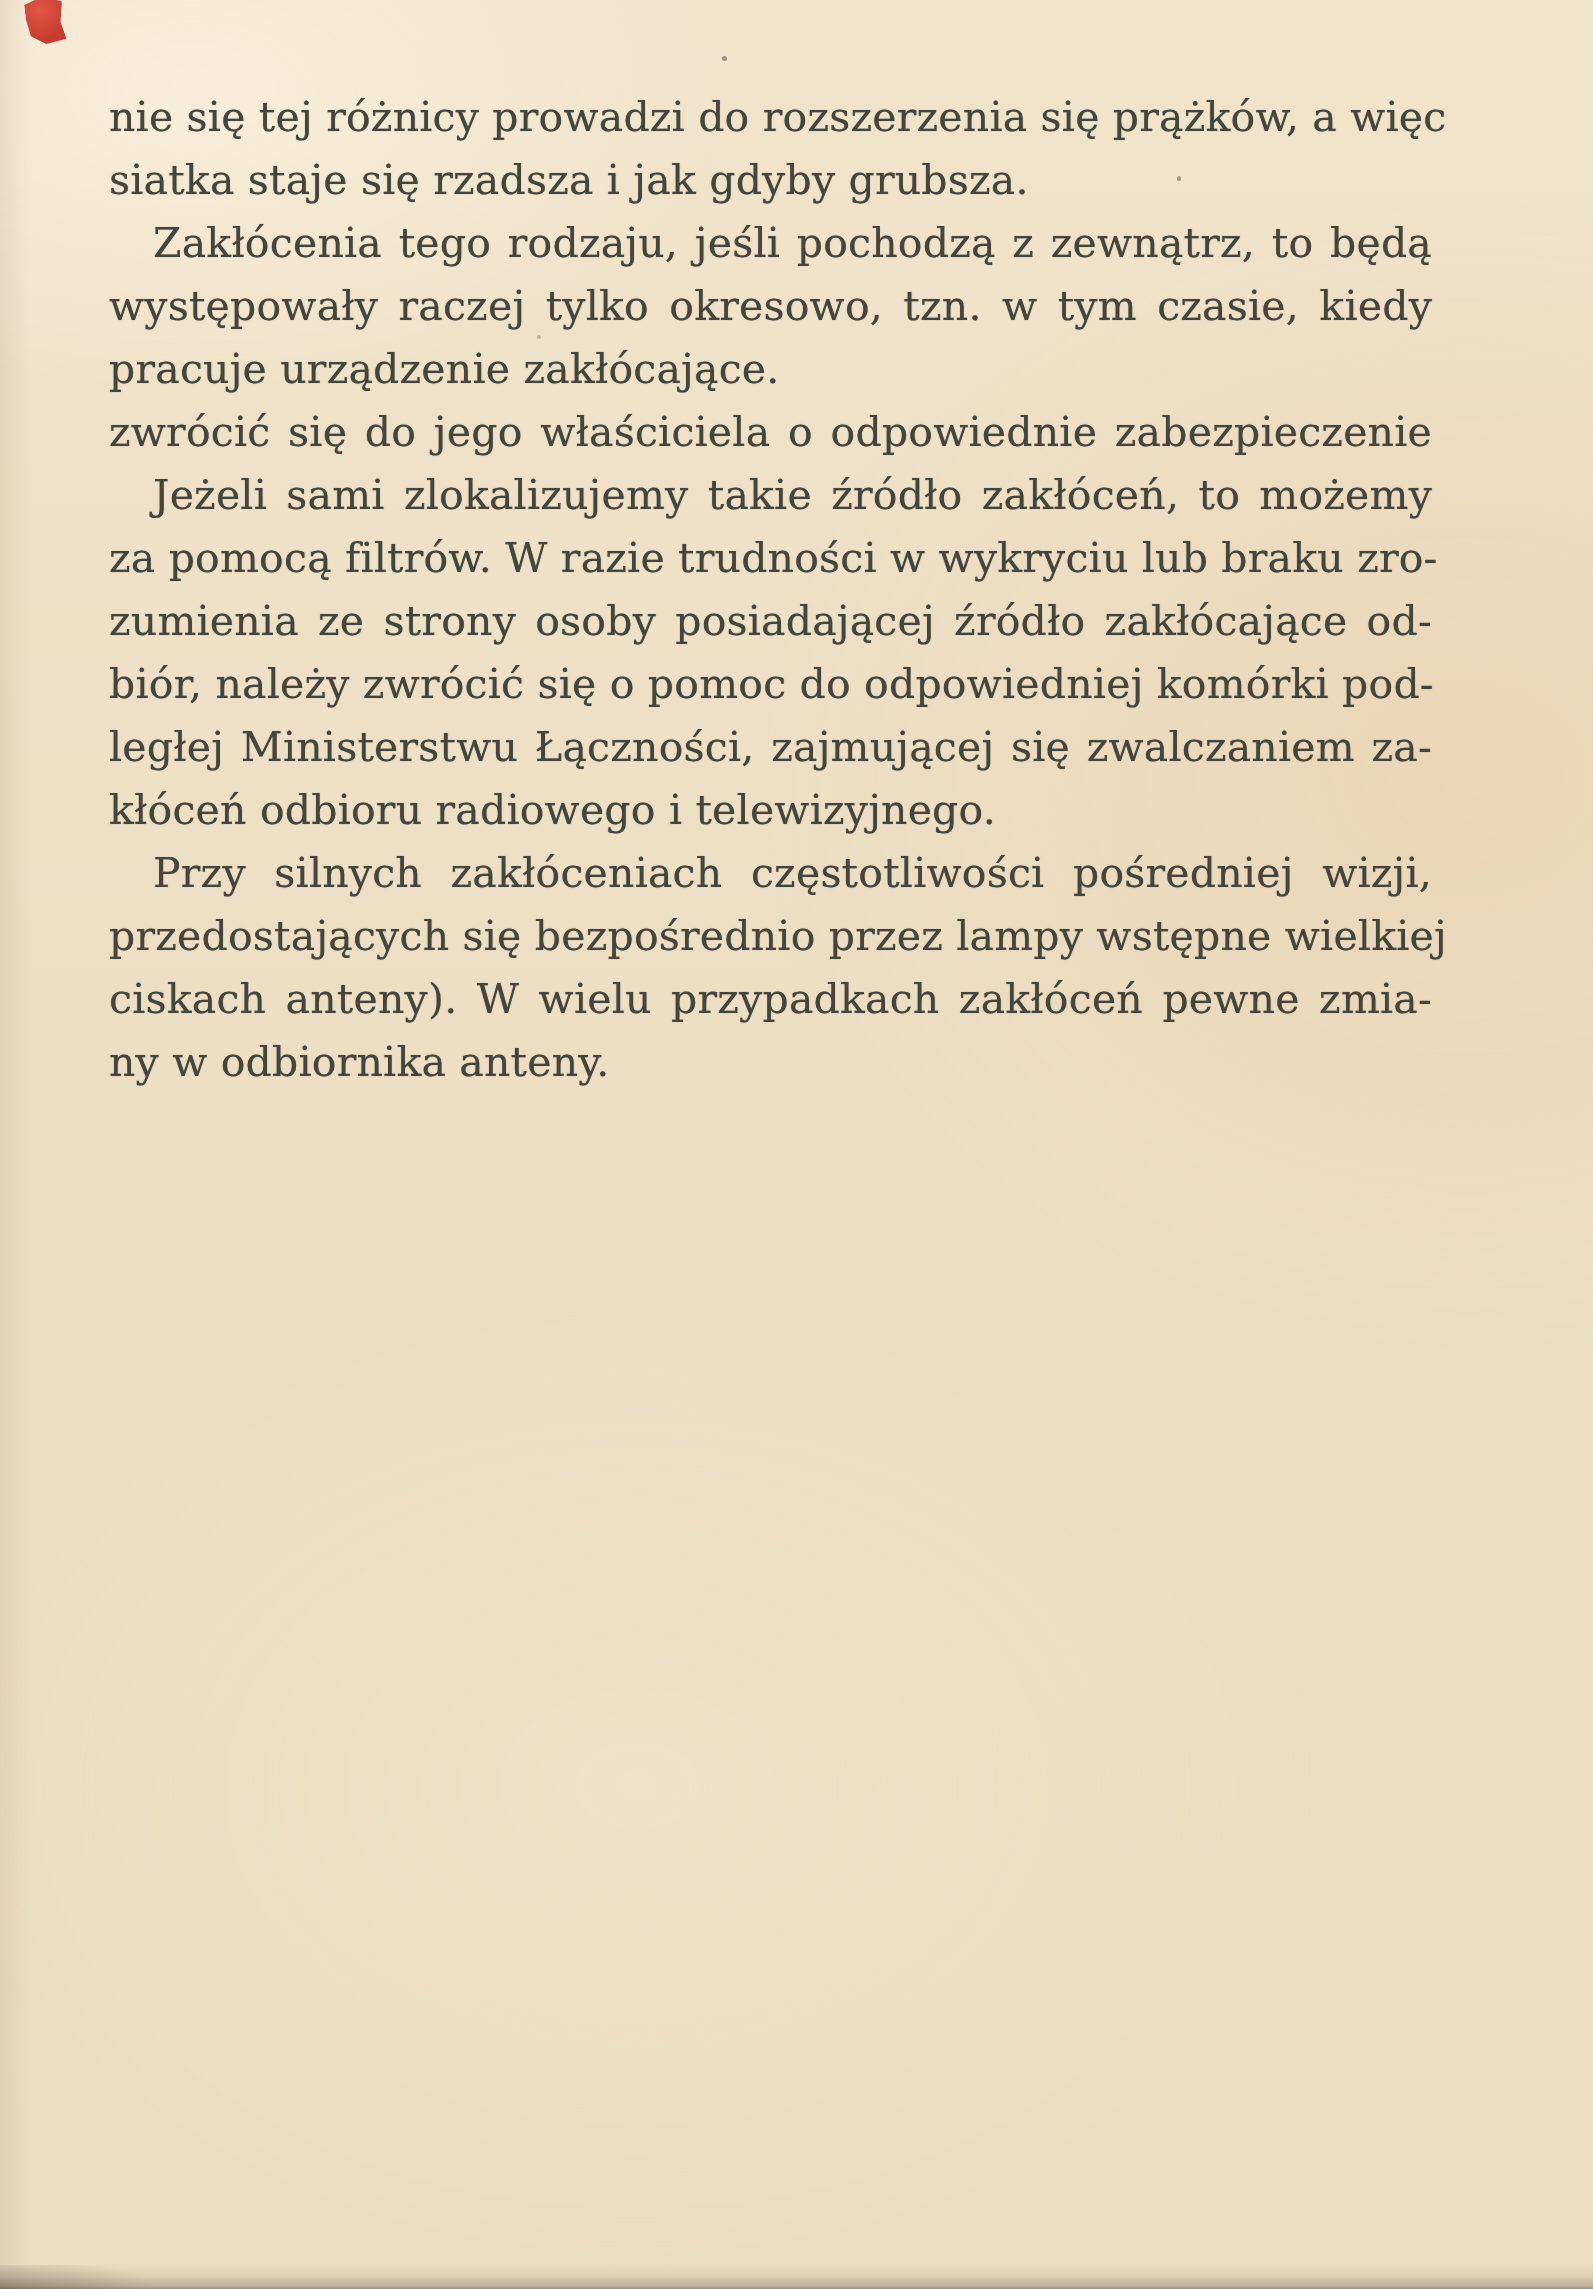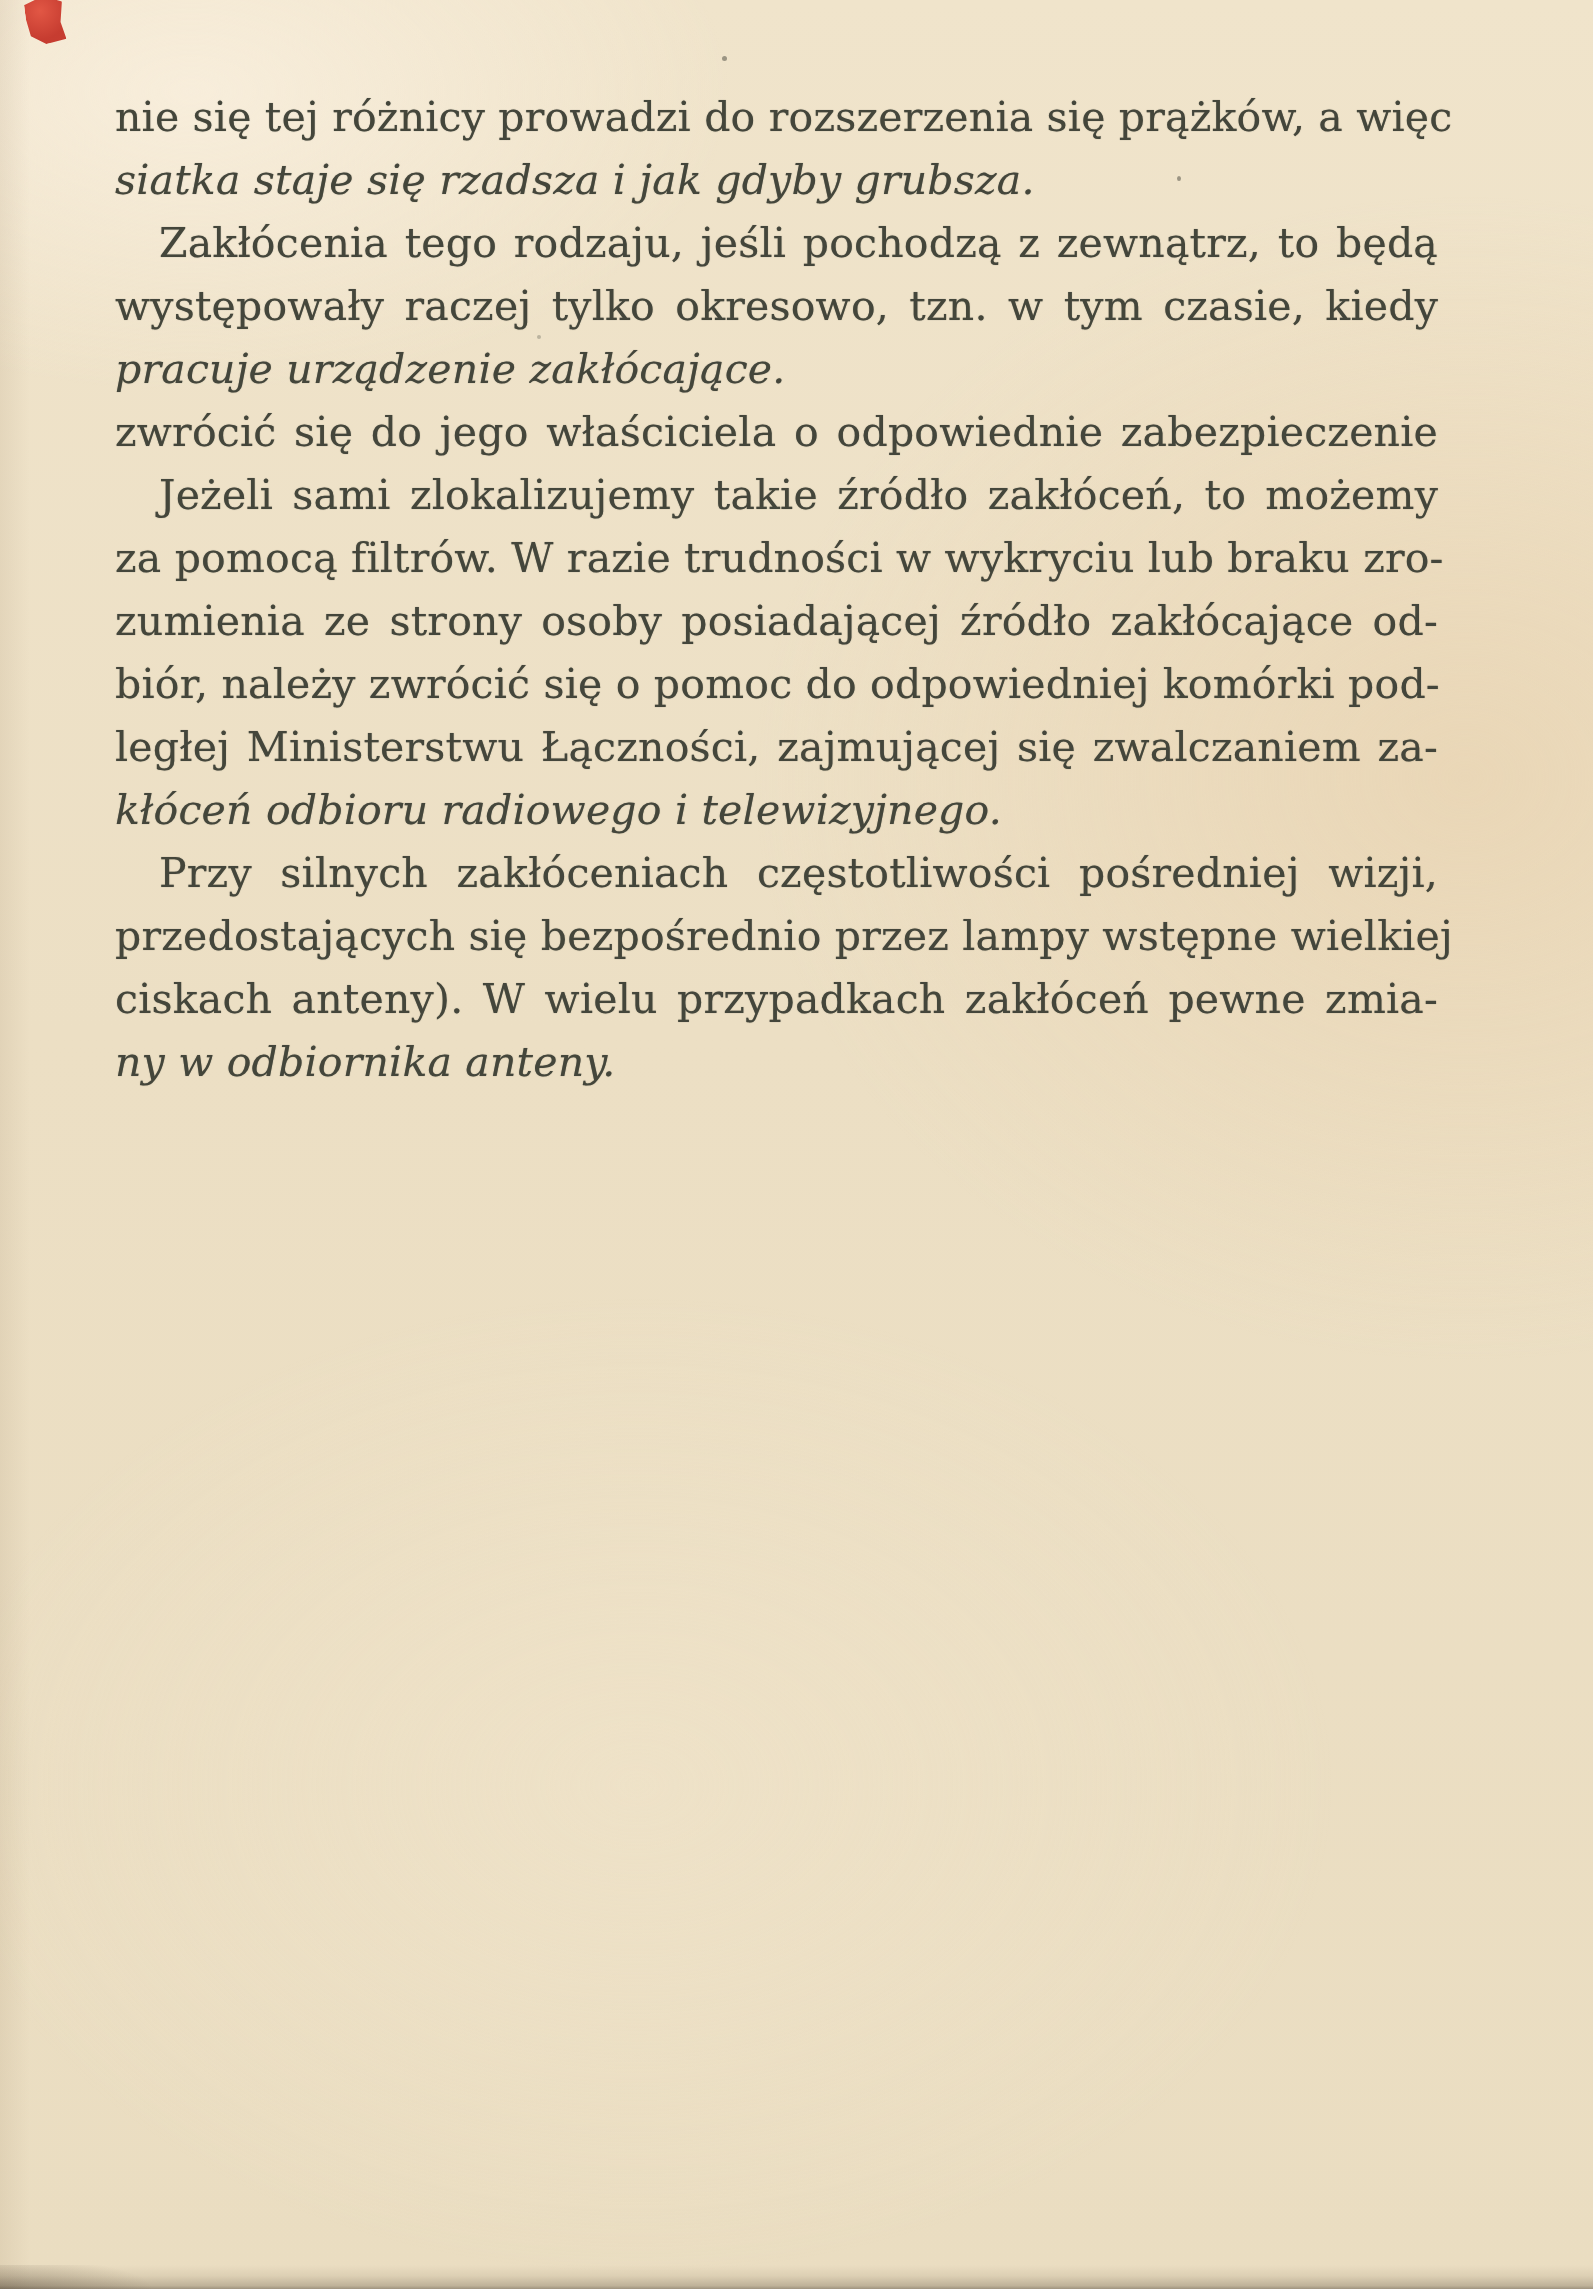--- a/index.html
+++ b/index.html
@@ -30,34 +30,34 @@
     background: radial-gradient(circle at 40% 30%, #e04a38, #c22d22 70%);
     clip-path: polygon(0% 14%, 52% 0%, 100% 16%, 90% 58%, 100% 94%, 46% 100%, 8% 80%, 0% 42%);
     transform: rotate(-7deg);
     opacity: 0.92;
   }
   .speck { position: absolute; border-radius: 50%; background: rgba(86,84,72,0.55); }
   .speck.s1 { left: 722px; top: 56px;  width: 5px; height: 5px; }
   .speck.s2 { left: 1177px; top: 176px; width: 4px; height: 5px; }
   .speck.s3 { left: 537px; top: 335px; width: 4px; height: 4px; opacity: .6; }
   .text-block {
-    position: absolute; left: 115px; top: 86px; width: 1323px;
+    position: absolute; left: 109px; top: 86px; width: 1323px;
     font-size: 41px;
     line-height: 63px;
     color: #44463b;
     text-shadow: 0 0 1px rgba(68,70,59,0.55);
     letter-spacing: 0.2px;
   }
   .line {
     white-space: nowrap;
     text-align: justify;
     text-align-last: justify;
     height: 63px;
   }
-  .line.end { text-align-last: left; font-style: italic; }
+  .line.end { text-align-last: left; }
   .line.ind { text-indent: 44px; }
 </style>
 </head>
 <body>
 
 <div class="edge-left"></div>
 <div class="red-mark"></div>
 <div class="speck s1"></div>
 <div class="speck s2"></div>
 <div class="speck s3"></div>

